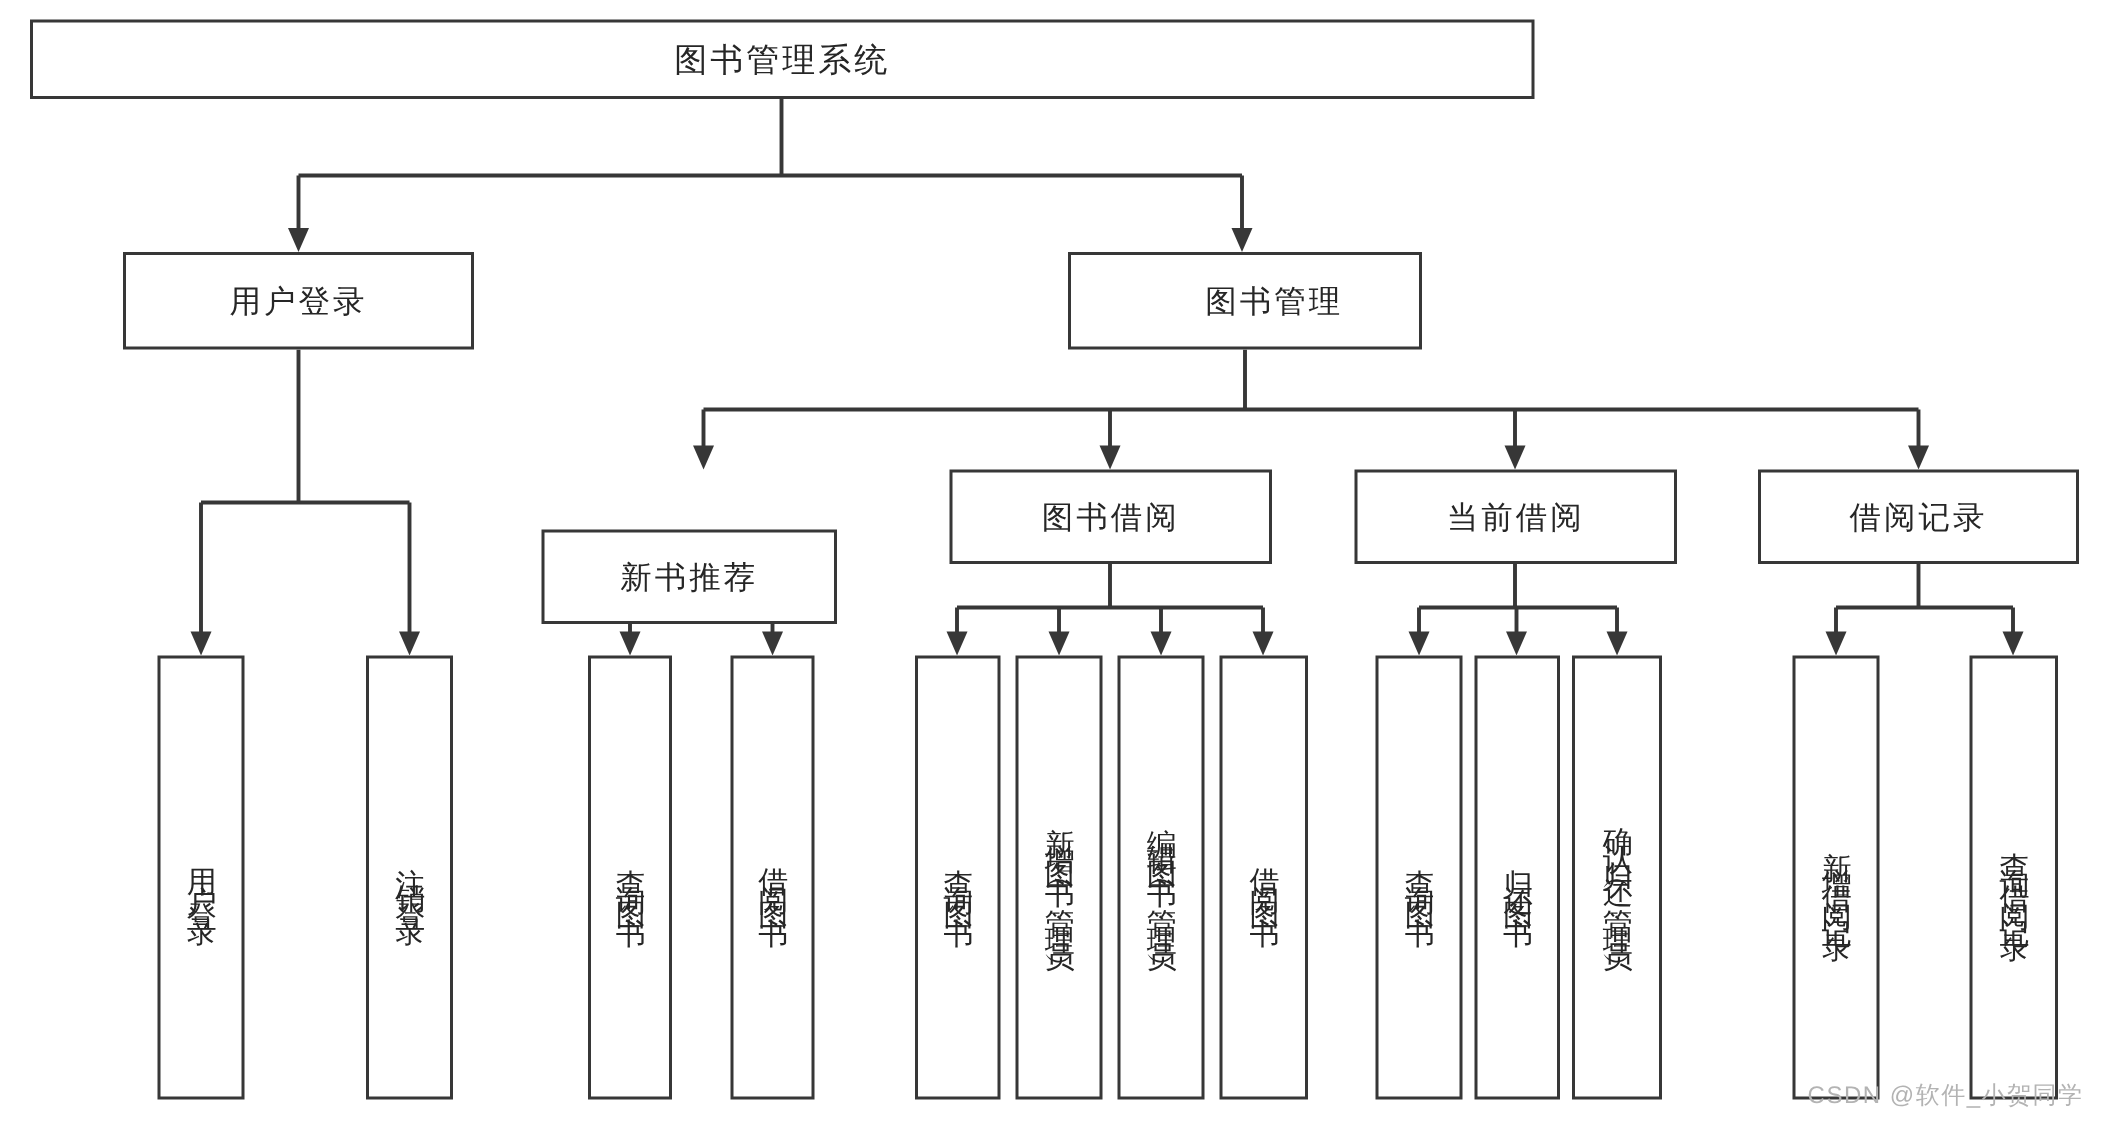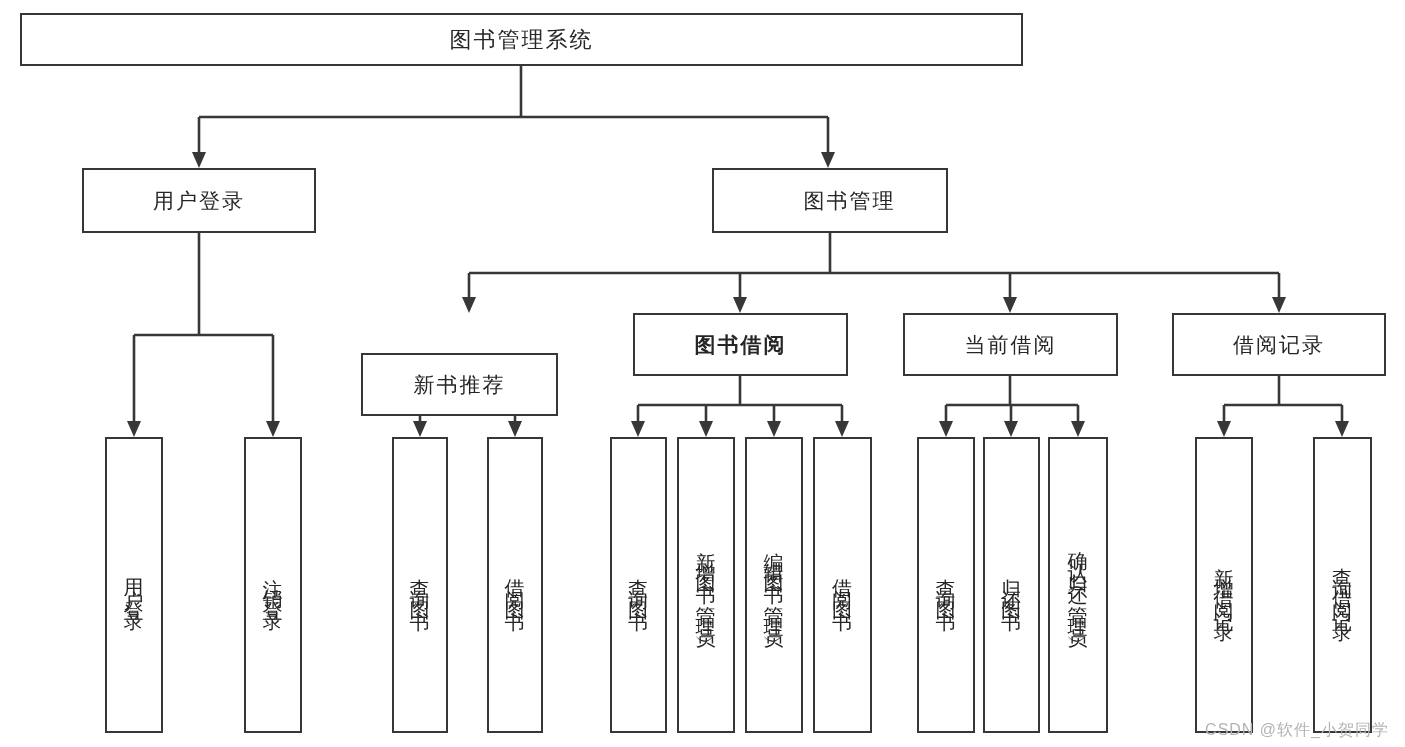--- a/index.html
+++ b/index.html
@@ -84,21 +84,21 @@
       <polygon points="1335,421 1349,421 1342,437"></polygon>
     </g>
   </svg>
 
   <div class="hbox root-box" style="left:20px;top:13px;width:1003px;height:53px;text-align:right;">图书管理系统</div>
 
   <div class="hbox" style="left:82px;top:168px;width:234px;height:65px;">用户登录</div>
   <div class="hbox" style="left:712px;top:168px;width:236px;height:65px;padding-left:39px;">图书管理</div>
 
   <div class="hbox" style="left:361px;top:313px;width:197px;height:63px;margin-top:40px;">新书推荐</div>
-  <div class="hbox" style="left:633px;top:313px;width:215px;height:63px;font-weight:bold;">图书借阅</div>
+  <div class="hbox" style="left:633px;top:313px;width:215px;height:63px;">图书借阅</div>
   <div class="hbox" style="left:903px;top:313px;width:215px;height:63px;">当前借阅</div>
   <div class="hbox" style="left:1172px;top:313px;width:214px;height:63px;">借阅记录</div>
 
   <div class="vbox" style="left:105px;width:58px;">
     <span class="vtext">用户登录</span>
   </div>
   <div class="vbox" style="left:244px;width:58px;">
     <span class="vtext">注销登录</span>
   </div>
 

